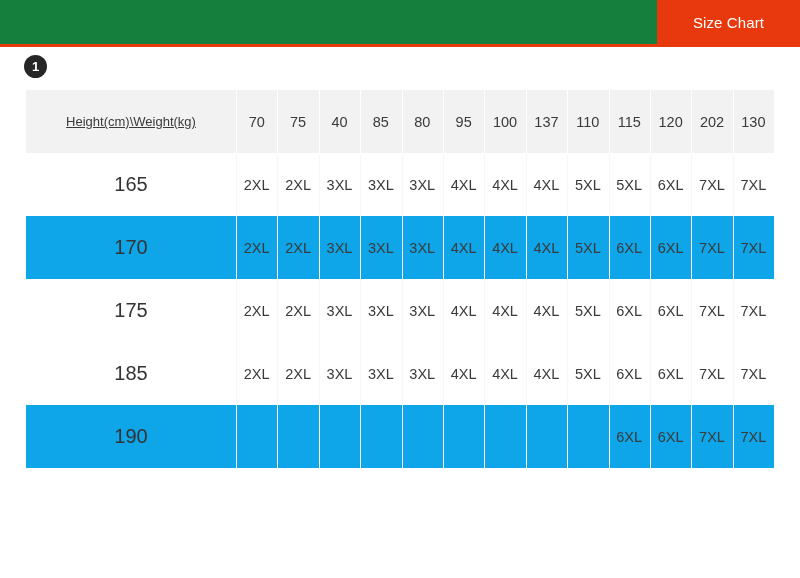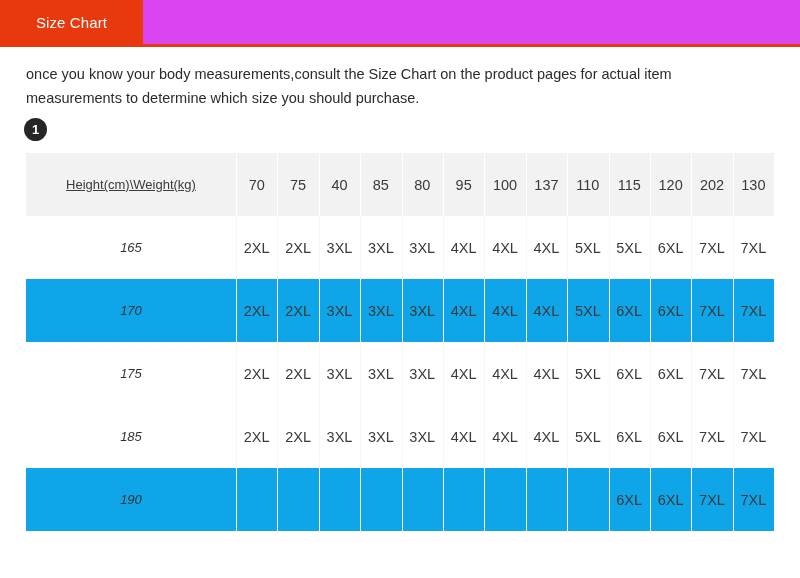--- a/index.html
+++ b/index.html
@@ -19,25 +19,26 @@
     position: relative;
     width: 800px;
     height: 578px;
     background: #ffffff;
   }
 
   
   .tabs {
     position: relative;
     display: flex;
-    align-items: center;
+    align-items: flex-end;
     height: 47px;
     border-bottom: 3px solid #e8380d;
     box-sizing: border-box;
-    background: #d946ef;
+    background: #15803d;
+    flex-direction: column;
   }
   .tab {
     display: flex;
     align-items: center;
     justify-content: center;
     box-sizing: border-box;
     font-size: 15px;
     letter-spacing: 0.1px;
     cursor: pointer;
     user-select: none;
@@ -124,23 +125,22 @@
     font-size: 13px;
     text-decoration: underline;
   }
   tbody tr.row-odd {
     background: #ffffff;
   }
   tbody tr.row-even {
     background: #0ea5e9;
   }
   tbody td.rowlabel {
-    font-size: 13px;
+    font-size: 20px;
     color: #333333;
-    font-style: italic;
   }
   
   thead th.sep,
   tbody td.sep {
     box-shadow: inset 1px 0 0 #ffffff;
   }
   tbody tr.row-even td.sep {
     box-shadow: inset 1px 0 0 #fbfbfb;
   }
   tbody tr.row-odd td.sep {
@@ -149,21 +149,20 @@
 </style>
 </head>
 <body>
 
 <div id="root">
 
   <div class="tabs">
     <div class="tab tab-active">Size Chart</div>
   </div>
 
-  <p class="intro">once you know your body measurements,consult the Size Chart on the product pages for actual item measurements to determine which size you should purchase.</p>
 
   <div class="badge-row">
     <span class="badge">1</span>
   </div>
 
   <div class="table-wrap">
     <table class="size-table">
       <thead>
         <tr>
           <th class="col-head col-head-cell">Height(cm)\Weight(kg)</th>

